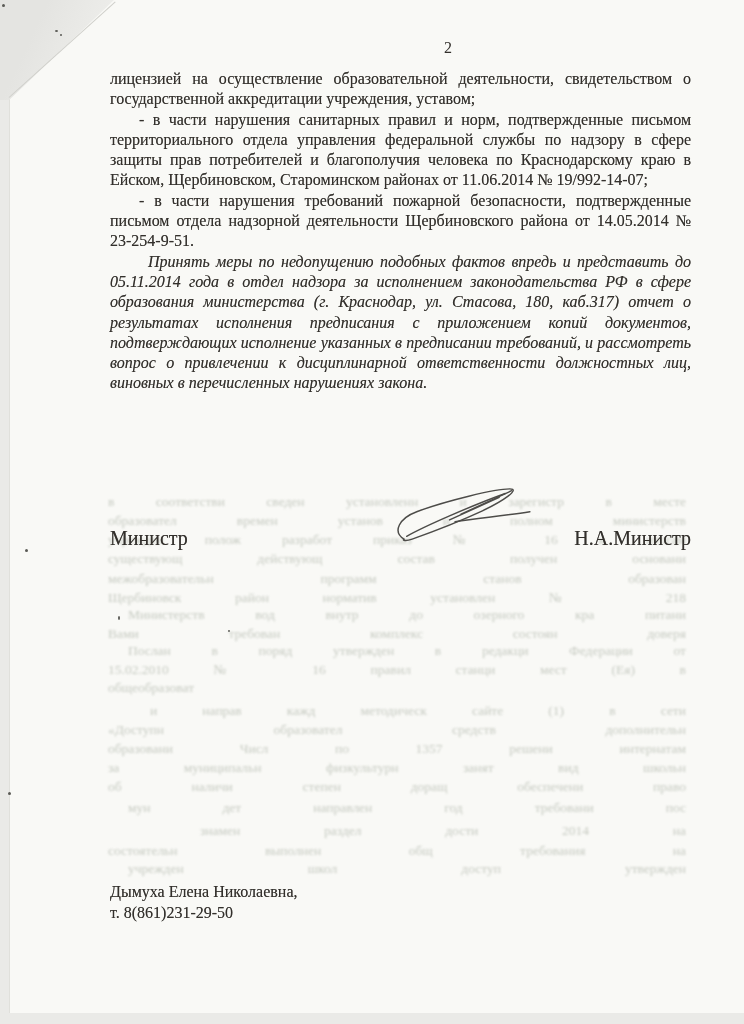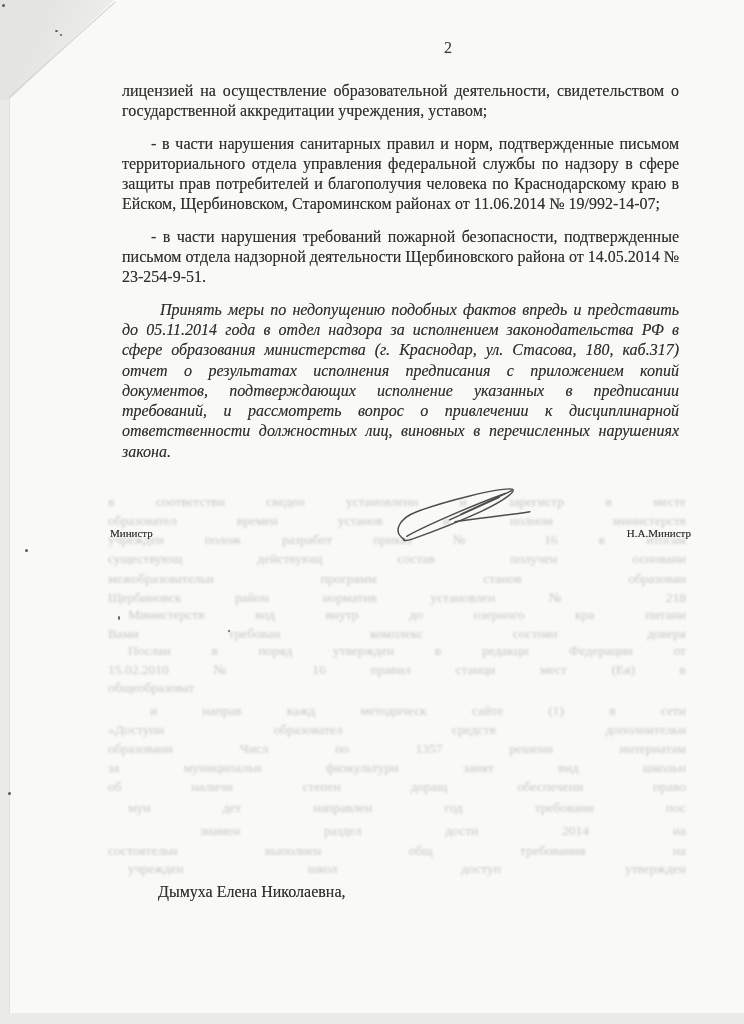--- a/index.html
+++ b/index.html
@@ -21,37 +21,36 @@
   
   .speck{position:absolute;background:#5a5a55;border-radius:50%;}
   
   .page-number{position:absolute;left:444px;top:39px;font-size:16px;color:var(--ink,#33302c);}
   
   .doc-body{
     position:absolute;left:110px;top:69px;width:581px;
     font-size:16px;line-height:20.3px;color:var(--ink,#33302c);
     text-align:justify;text-shadow:0 0 0.5px rgba(46,43,40,0.55);
   }
-  .para{margin:12px;}
+  .para{margin:0;}
   .ind-sm{text-indent:29px;}
   .ind-lg{text-indent:38px;font-style:italic;}
   
   .sign-row{
     position:absolute;left:110px;top:527px;width:581px;
     display:flex;justify-content:space-between;align-items:flex-end;
-    font-size:11px;color:var(--ink,#33302c);text-shadow:0 0 0.5px rgba(46,43,40,0.55);
+    font-size:20px;color:var(--ink,#33302c);text-shadow:0 0 0.5px rgba(46,43,40,0.55);
   }
   .signature-wrap{position:absolute;left:393px;top:486px;width:146px;height:66px;}
   .signature-wrap svg{width:100%;height:100%;}
   
   .footer{
     position:absolute;left:110px;top:881px;width:420px;
     font-size:16px;line-height:21px;color:var(--ink,#33302c);
     text-shadow:0 0 0.5px rgba(46,43,40,0.55);
-    margin-left:48px;
   }
   
   .ghost-layer{position:absolute;left:0;top:0;width:744px;height:1024px;pointer-events:none;}
   .ghost-line{
     position:absolute;height:17px;overflow:hidden;
     font-size:13.5px;line-height:15px;color:var(--ghost,#bcc1b7);
     filter:blur(1.1px);opacity:.82;
     text-align:justify;text-align-last:justify;
   }
 </style>
@@ -118,15 +117,16 @@
         <path d="M12,57 C-1,49 7,34 26,27 C58,15 112,2 128,2 C140,2 121,15 98,26 C70,39 35,52 21,57 C14,59.5 10,58.5 12,57 Z"></path>
         <path d="M15,54 C34,43 92,18 123,7"></path>
         <path d="M130,4 L74,30 L117,11 L62,36"></path>
         <path d="M68,38 C96,34 124,31 150,27"></path>
       </g>
     </svg>
   </div>
 
   <div class="footer">
     <div>Дымуха Елена Николаевна,</div>
+    <div>т. 8(861)231-29-50</div>
   </div>
 
 </div>
 
 </body></html>

